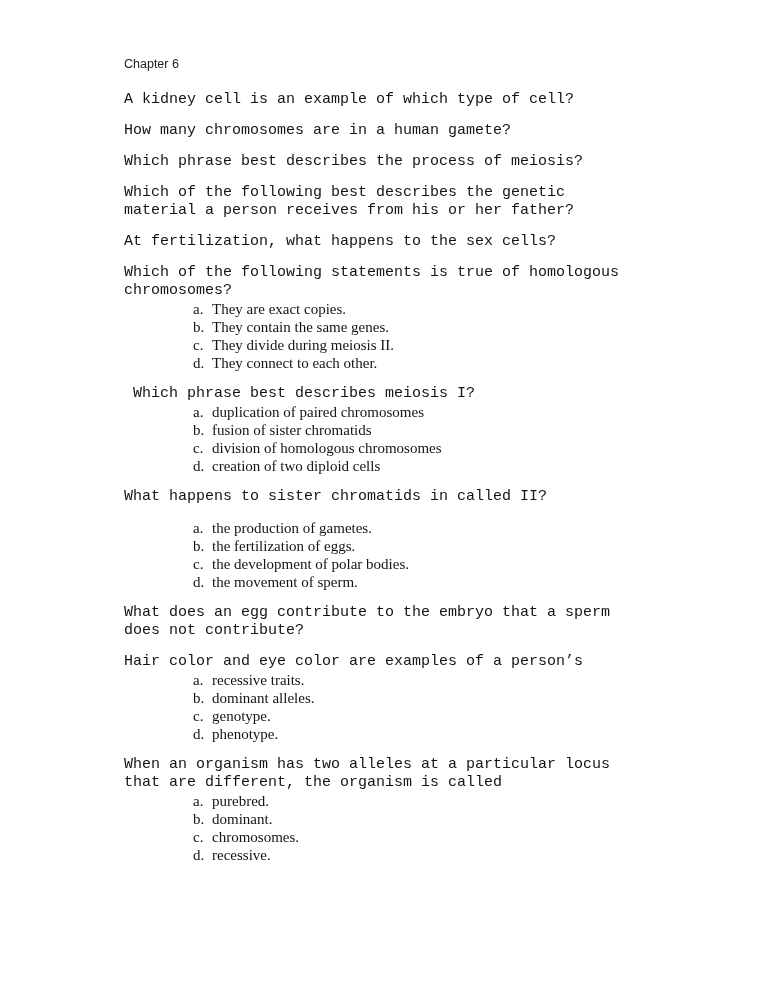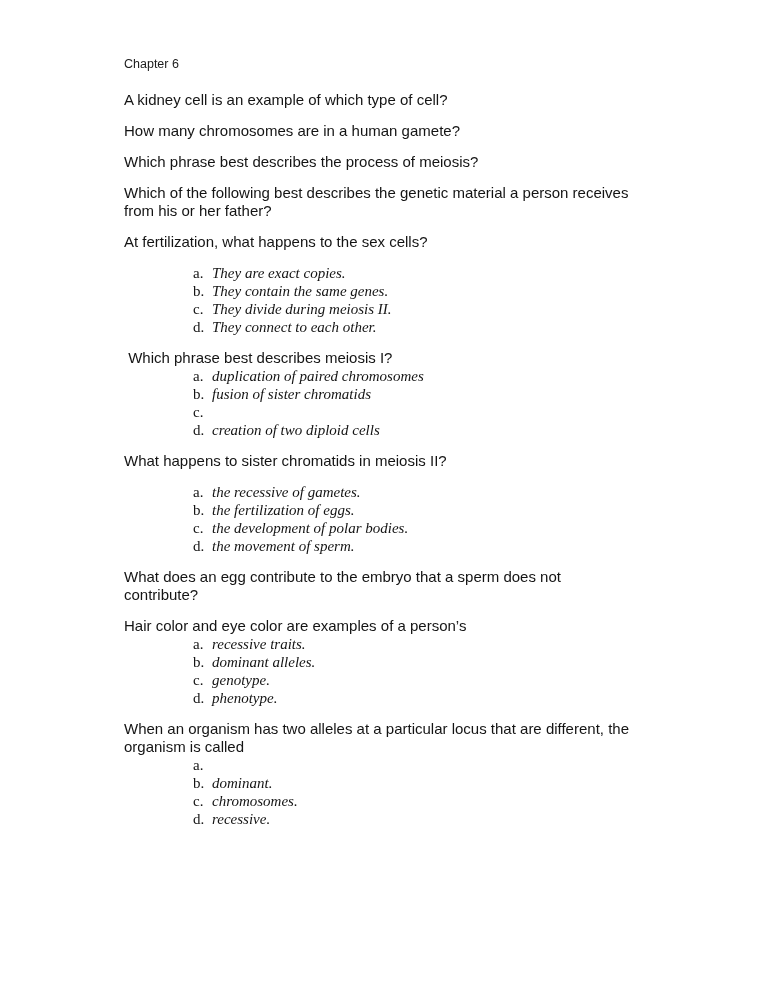--- a/index.html
+++ b/index.html
@@ -34,21 +34,21 @@
     width: 512px;
   }
   .question {
     margin: 0 0 13px 0;
   }
   
   .questions > .question:nth-child(9) {
     margin-top: 6px;
   }
   .q-text {
-    font-family: Liberation Sans, sans-serif;
+    font-family: Liberation Mono, monospace;
     font-size: 15px;
     line-height: 18px;
     color: #141414;
     margin: 0;
     white-space: pre-wrap;
   }
   .options {
     margin: 0;
   }
   .option {
@@ -58,21 +58,20 @@
     font-size: 15px;
     line-height: 18px;
     color: #141414;
   }
   .opt-letter {
     width: 19px;
     flex: 0 0 19px;
   }
   .opt-text {
     flex: 1 1 auto;
-    font-style: italic;
   }
 </style>
 </head>
 <body>
 
 <div class="page">
   <div class="doc-header">Chapter 6</div>
 
   <div class="questions" id="questions">
   <div class="question">
@@ -94,20 +93,21 @@
     <p class="q-text">Which of the following best describes the genetic material a person receives from his or her father?</p>
     <div class="options"></div>
   </div>
 
   <div class="question">
     <p class="q-text">At fertilization, what happens to the sex cells?</p>
     <div class="options"></div>
   </div>
 
   <div class="question">
+    <p class="q-text">Which of the following statements is true of homologous chromosomes?</p>
     <div class="options">
   <div class="option">
     <span class="opt-letter">a.</span>
     <span class="opt-text">They are exact copies.</span>
   </div>
 
   <div class="option">
     <span class="opt-letter">b.</span>
     <span class="opt-text">They contain the same genes.</span>
   </div>
@@ -132,39 +132,40 @@
     <span class="opt-text">duplication of paired chromosomes</span>
   </div>
 
   <div class="option">
     <span class="opt-letter">b.</span>
     <span class="opt-text">fusion of sister chromatids</span>
   </div>
 
   <div class="option">
     <span class="opt-letter">c.</span>
+    <span class="opt-text">division of homologous chromosomes</span>
   </div>
 
   <div class="option">
     <span class="opt-letter">d.</span>
     <span class="opt-text">creation of two diploid cells</span>
   </div>
 </div>
   </div>
 
   <div class="question">
-    <p class="q-text">What happens to sister chromatids in meiosis II?</p>
-    <div class="options"></div>
-  </div>
-
-  <div class="question">
-    <div class="options">
-  <div class="option">
-    <span class="opt-letter">a.</span>
-    <span class="opt-text">the recessive of gametes.</span>
+    <p class="q-text">What happens to sister chromatids in called II?</p>
+    <div class="options"></div>
+  </div>
+
+  <div class="question">
+    <div class="options">
+  <div class="option">
+    <span class="opt-letter">a.</span>
+    <span class="opt-text">the production of gametes.</span>
   </div>
 
   <div class="option">
     <span class="opt-letter">b.</span>
     <span class="opt-text">the fertilization of eggs.</span>
   </div>
 
   <div class="option">
     <span class="opt-letter">c.</span>
     <span class="opt-text">the development of polar bodies.</span>
@@ -205,20 +206,21 @@
     <span class="opt-text">phenotype.</span>
   </div>
 </div>
   </div>
 
   <div class="question">
     <p class="q-text">When an organism has two alleles at a particular locus that are different, the organism is called</p>
     <div class="options">
   <div class="option">
     <span class="opt-letter">a.</span>
+    <span class="opt-text">purebred.</span>
   </div>
 
   <div class="option">
     <span class="opt-letter">b.</span>
     <span class="opt-text">dominant.</span>
   </div>
 
   <div class="option">
     <span class="opt-letter">c.</span>
     <span class="opt-text">chromosomes.</span>

